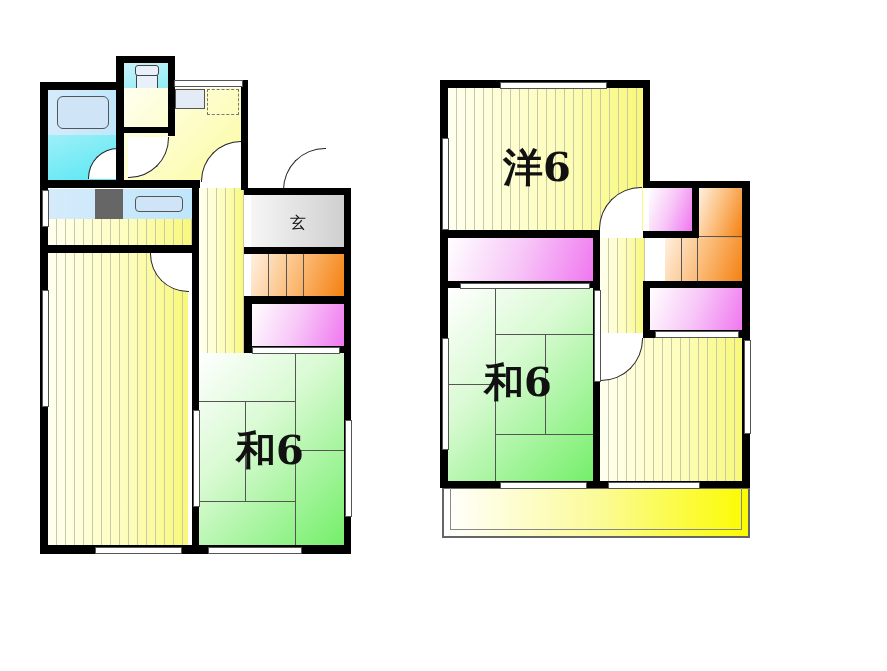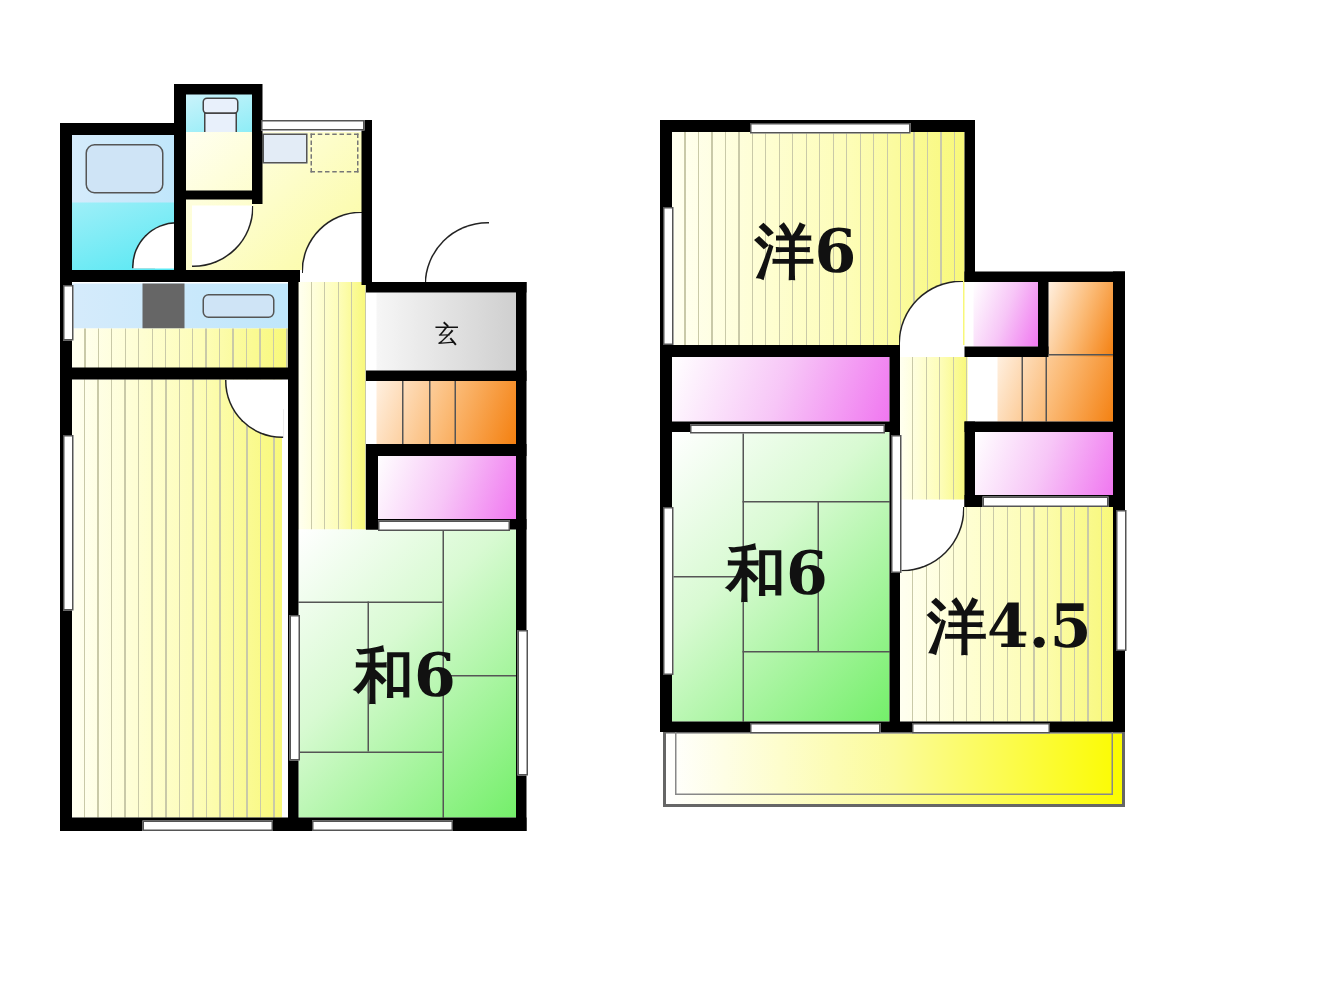--- a/index.html
+++ b/index.html
@@ -120,21 +120,20 @@
   <div class="abs tatami" style="left:448px;top:288px;width:145px;height:193px;"></div>
   <div class="tline" style="left:495px;top:288px;width:1px;height:193px;"></div>
   <div class="tline" style="left:495px;top:334px;width:98px;height:1px;"></div>
   <div class="tline" style="left:545px;top:334px;width:1px;height:100px;"></div>
   <div class="tline" style="left:495px;top:434px;width:98px;height:1px;"></div>
   <div class="tline" style="left:448px;top:384px;width:47px;height:1px;"></div>
   <div class="label" style="left:484px;top:355px;font-size:40px;">和6</div>
 
   <div class="abs floor-yellow" style="left:600px;top:338px;width:142px;height:143px;"></div>
   <div class="door-arc" style="left:600px;top:338px;width:42px;height:42px;border-radius:0 0 42px 0;border-left:none;border-top:none;"></div>
-  <div class="label" style="left:618px;top:390px;font-size:40px;">洋4.5</div>
 
   <div class="abs balcony" style="left:442px;top:487px;width:308px;height:51px;"></div>
   <div class="abs" style="left:450px;top:487px;width:292px;height:43px;border:1px solid #888;border-top:none;"></div>
 
   <div class="wall" style="left:440px;top:80px;width:210px;height:8px;"></div>
   <div class="wall" style="left:440px;top:80px;width:8px;height:408px;"></div>
   <div class="wall" style="left:643px;top:80px;width:7px;height:108px;"></div>
   <div class="wall" style="left:643px;top:181px;width:107px;height:7px;"></div>
   <div class="wall" style="left:742px;top:181px;width:8px;height:307px;"></div>
   <div class="wall" style="left:692px;top:188px;width:7px;height:48px;"></div>

